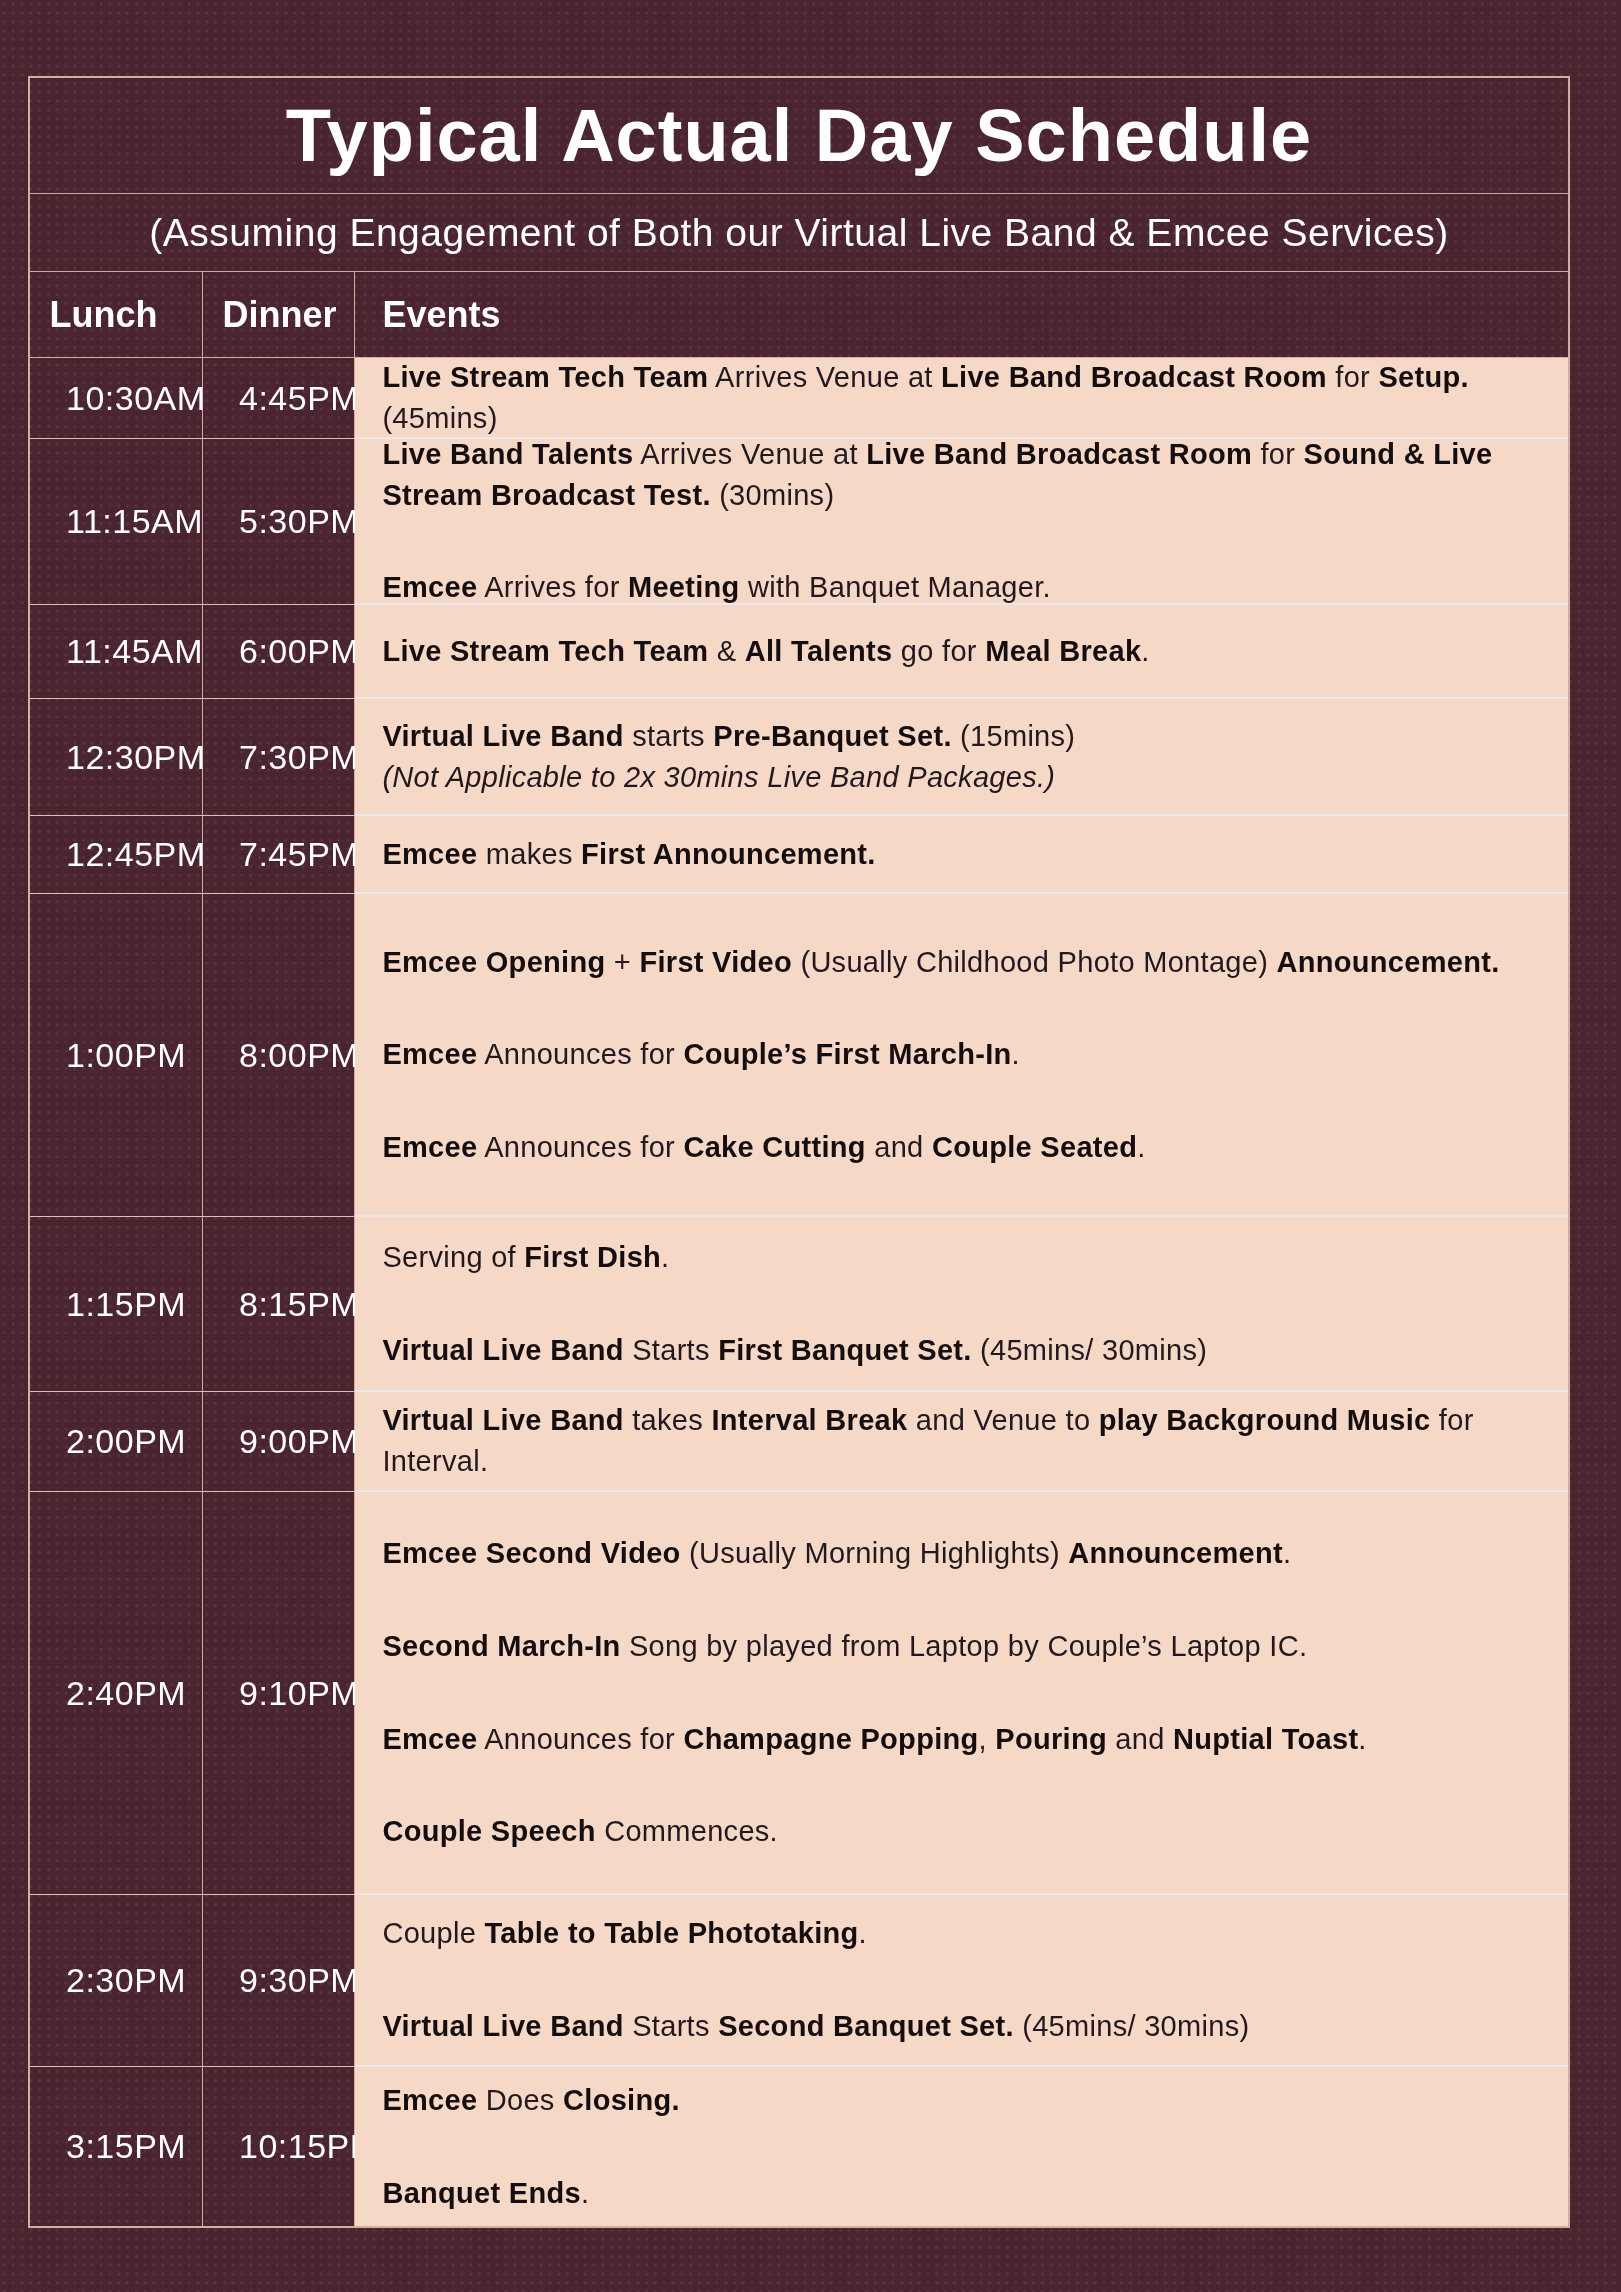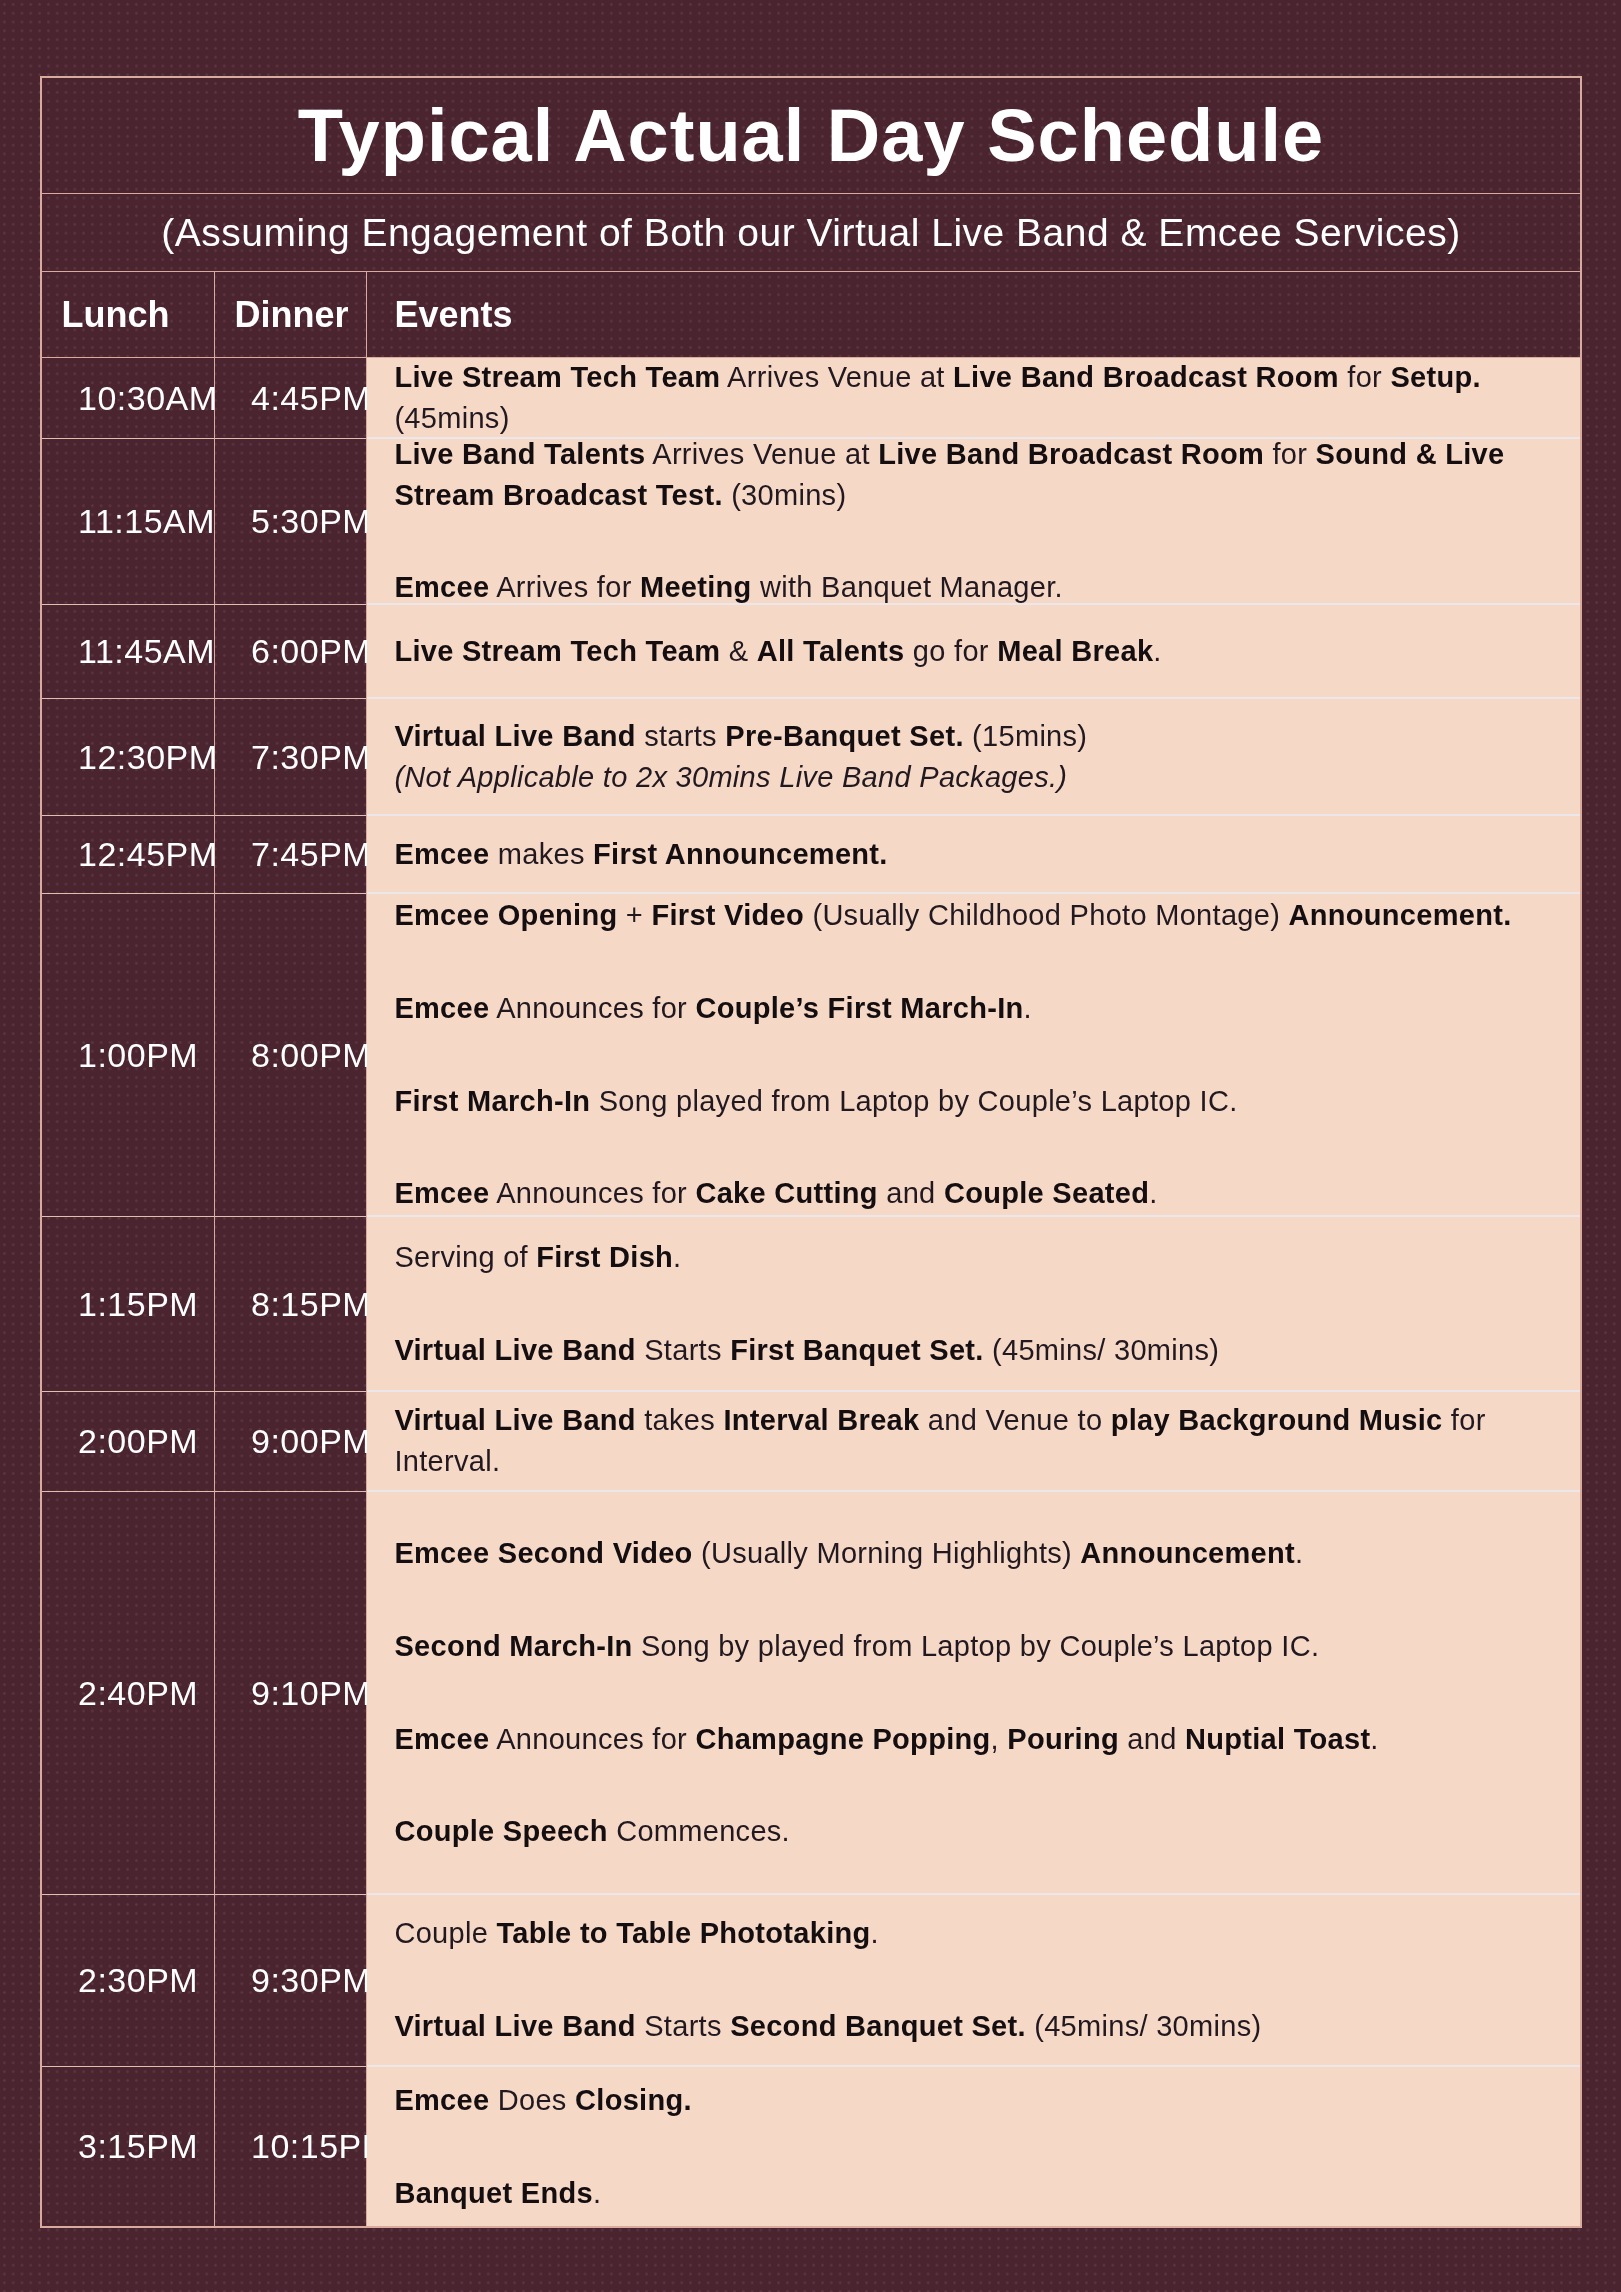--- a/index.html
+++ b/index.html
@@ -5,21 +5,21 @@
   html,body{margin:0;padding:0;}
   body{
     width:1621px;height:2293px;position:relative;overflow:hidden;
     background-color:#4a2530;
     background-image:radial-gradient(circle,#5a3440 1.1px,rgba(90,52,64,0) 1.6px);
     background-size:8.8px 8.8px;
     font-family:"Liberation Sans","DejaVu Sans",sans-serif;
     -webkit-font-smoothing:antialiased;
   }
   .table{
-    position:absolute;left:40px;top:76px;width:1542px;box-sizing:border-box;
+    position:absolute;left:28px;top:76px;width:1542px;box-sizing:border-box;
     border:2px solid #d9ab9e;
     display:grid;
     grid-template-columns:173px 152px 1fr;
     grid-template-rows:116px 78px 86px 81px 166px 94px 117px 78px 323px 175px 100px 403px 172px 159px;
   }
   .title-row{
     grid-column:1/-1;display:flex;align-items:center;justify-content:center;
     color:#ffffff;font-size:74px;font-weight:700;letter-spacing:1px;
     border-bottom:1.5px solid #d9ab9e;box-sizing:border-box;
   }
@@ -83,21 +83,20 @@
     <div class="time-cell cell">12:45PM</div>
     <div class="time-cell cell">7:45PM</div>
     <div class="event-cell cell">
       <p><b>Emcee</b> makes <b>First Announcement.</b></p>
     </div>
     <div class="time-cell cell">1:00PM</div>
     <div class="time-cell cell">8:00PM</div>
     <div class="event-cell cell">
       <p><b>Emcee Opening</b> + <b>First Video</b> (Usually Childhood Photo Montage) <b>Announcement.</b></p>
       <p><b>Emcee</b> Announces for <b>Couple’s First March-In</b>.</p>
-      <p><b>First March-In</b> Song played from Laptop by Couple’s Laptop IC.</p>
       <p><b>Emcee</b> Announces for <b>Cake Cutting</b> and <b>Couple Seated</b>.</p>
     </div>
     <div class="time-cell cell">1:15PM</div>
     <div class="time-cell cell">8:15PM</div>
     <div class="event-cell cell">
       <p>Serving of <b>First Dish</b>.</p>
       <p><b>Virtual Live Band</b> Starts <b>First Banquet Set.</b> (45mins/ 30mins)</p>
     </div>
     <div class="time-cell cell">2:00PM</div>
     <div class="time-cell cell">9:00PM</div>

